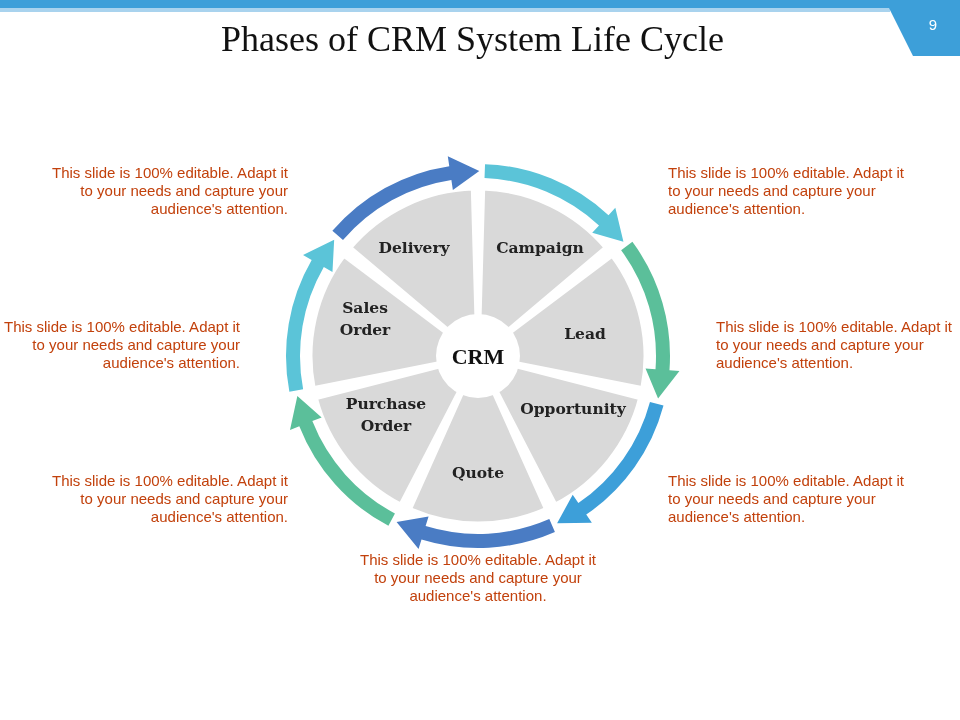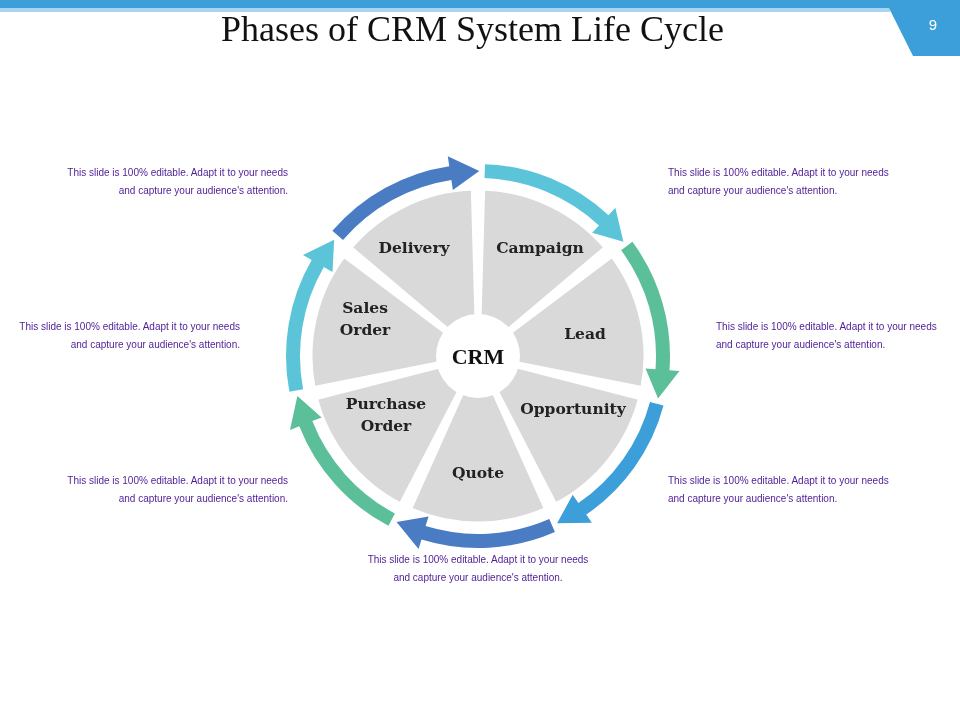--- a/index.html
+++ b/index.html
@@ -1,22 +1,22 @@
 <!DOCTYPE html>
 <html><head>
 <meta charset="utf-8">
 <style>
   html, body { margin: 0; padding: 0; }
   body { width: 960px; height: 720px; position: relative; overflow: hidden; background: #ffffff; font-family: "Liberation Sans", sans-serif; }
   .topbar { position: absolute; left: 0; top: 0; width: 960px; height: 8px; background: #3d9fd9; }
   .topbar-light { position: absolute; left: 0; top: 8px; width: 890px; height: 4px; background: #a9d3ee; }
   .page-badge { position: absolute; left: 885px; top: 0; width: 75px; height: 56px; background: #3d9fd9; clip-path: polygon(0 0, 100% 0, 100% 100%, 28px 100%); }
   .page-num { position: absolute; left: 915px; top: 16px; width: 36px; text-align: center; color: #ffffff; font-size: 15px; font-family: "Liberation Sans", sans-serif; }
-  .title { position: absolute; left: 0; top: 8px; width: 945px; text-align: center; font-family: "Liberation Serif", serif; font-size: 36px; color: #111; }
-  .desc { position: absolute; width: 240px; font-size: 10px; line-height: 18px; color: #4c1d95; font-family: "Liberation Sans", sans-serif; }
+  .title { position: absolute; left: 0; top: 18px; width: 945px; text-align: center; font-family: "Liberation Serif", serif; font-size: 36px; color: #111; }
+  .desc { position: absolute; width: 240px; font-size: 15px; line-height: 18px; color: #c2410c; font-family: "Liberation Sans", sans-serif; }
   .desc.right-align { text-align: right; }
   .desc.center-align { text-align: center; }
   svg#wheel { position: absolute; left: 0; top: 0; }
   .seg-label { font-family: "DejaVu Serif", serif; font-weight: bold; font-size: 15.5px; fill: #222; }
   .center-label { font-family: "Liberation Serif", serif; font-weight: bold; font-size: 22px; fill: #111; }
 </style>
 </head>
 <body>
 
 <div class="topbar"></div>

